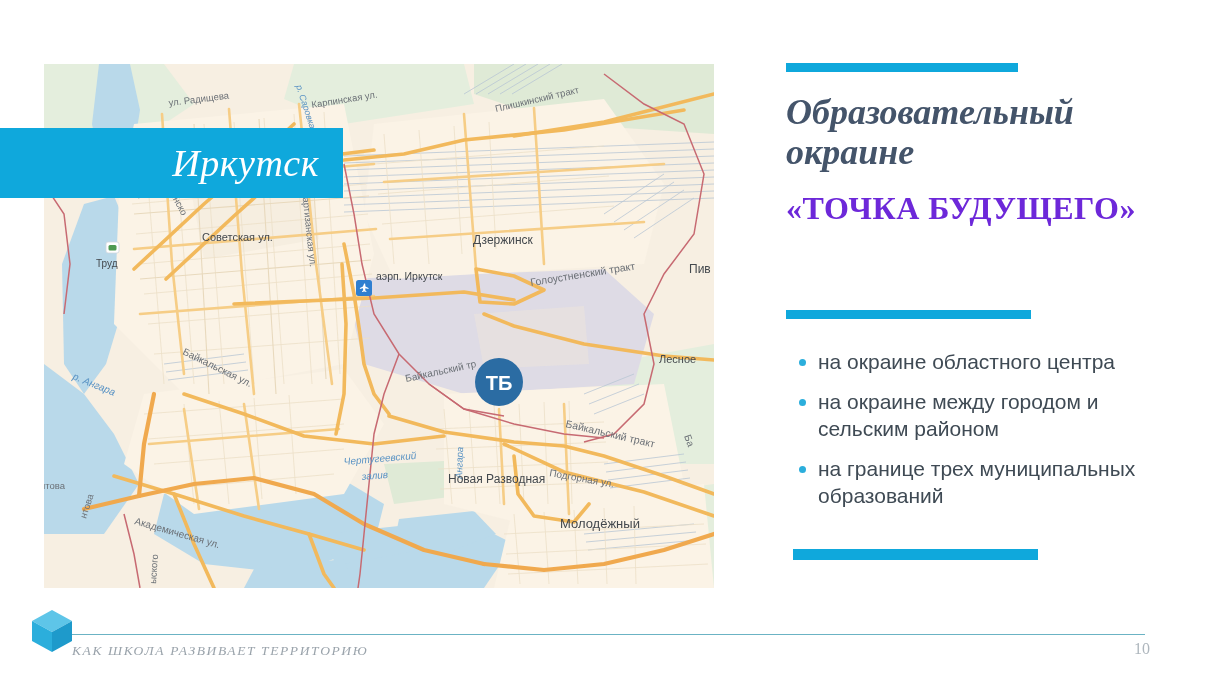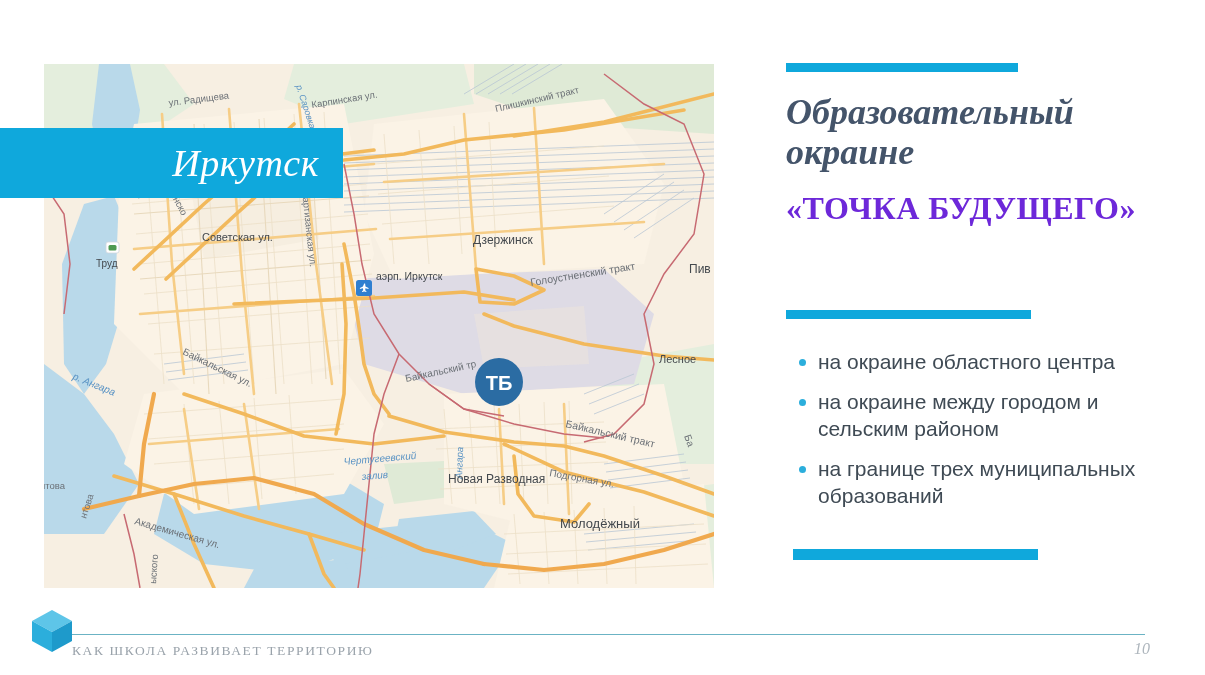--- a/index.html
+++ b/index.html
@@ -140,27 +140,27 @@
   }
   .footer-text {
     position: absolute;
     left: 72px;
     top: 643px;
     font-family: "Liberation Serif", serif;
     font-size: 13.5px;
     letter-spacing: 1.6px;
     color: #9aa3ab;
     text-transform: uppercase;
+    font-style: italic;
   }
   .page-num {
     position: absolute;
     left: 1134px;
     top: 640px;
     font-family: "Liberation Serif", serif;
-    font-style: italic;
     font-size: 16px;
     color: #aeb6bd;
   }
 </style>
 </head>
 <body>
 
 <div class="map-wrap">
   <svg class="map-svg" viewBox="0 0 670 524" xmlns="http://www.w3.org/2000/svg">
     <defs>

